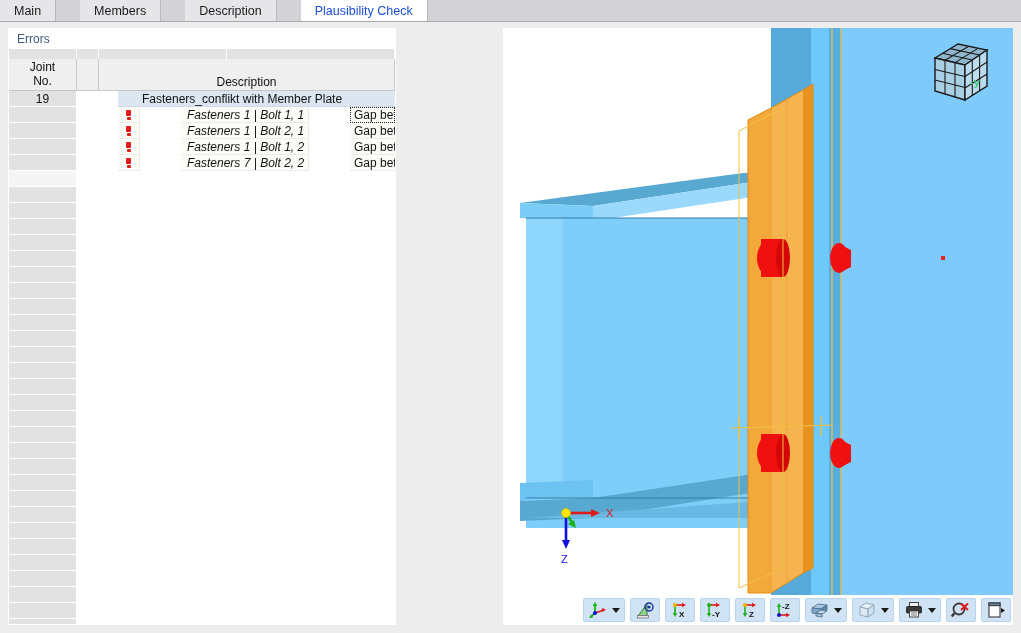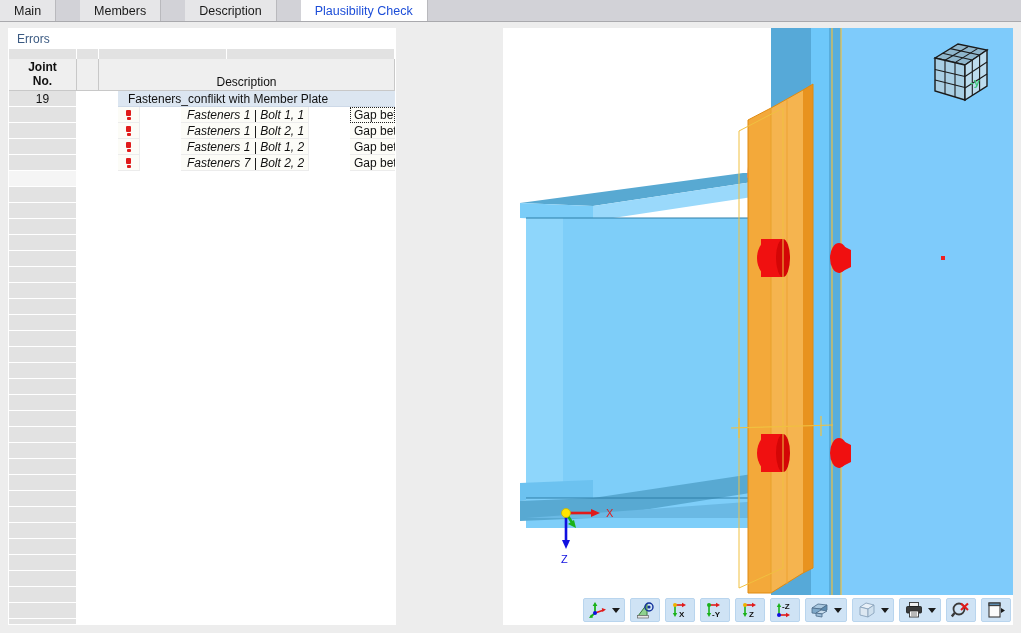--- a/index.html
+++ b/index.html
@@ -111,21 +111,20 @@
     font-size: 12px;
     color: #101010;
     text-align: center;
     padding-bottom: 1px;
     line-height: 14px;
     overflow: hidden;
   }
   #table-header .hdr-joint {
     align-items: center;
     line-height: 14px;
-    font-weight: bold;
   }
 
   #table-body {
     position: absolute;
     left: 0; top: 62px;
     right: 0; bottom: 0;
     overflow: hidden;
   }
   .row {
     display: flex;
@@ -175,21 +174,21 @@
   .cell.desc.focused {
     border: 1px dotted #222;
     padding-left: 3px;
     line-height: 14px;
   }
   
   .row.group .cell.group-span {
     flex: 1;
     background: #dce6f1;
     border-bottom: 1px solid #cdd9e8;
-    padding-left: 10px;
+    padding-left: 24px;
     color: #111;
   }
   
   .row.empty .cell.joint { background: #e2e2e2; }
   .row.empty .cell.rest  { flex: 1; background: #ffffff; }
   .row.empty.alt .cell.joint { background: #f5f5f5; }
 
   
   .err-icon {
     display: inline-block;

